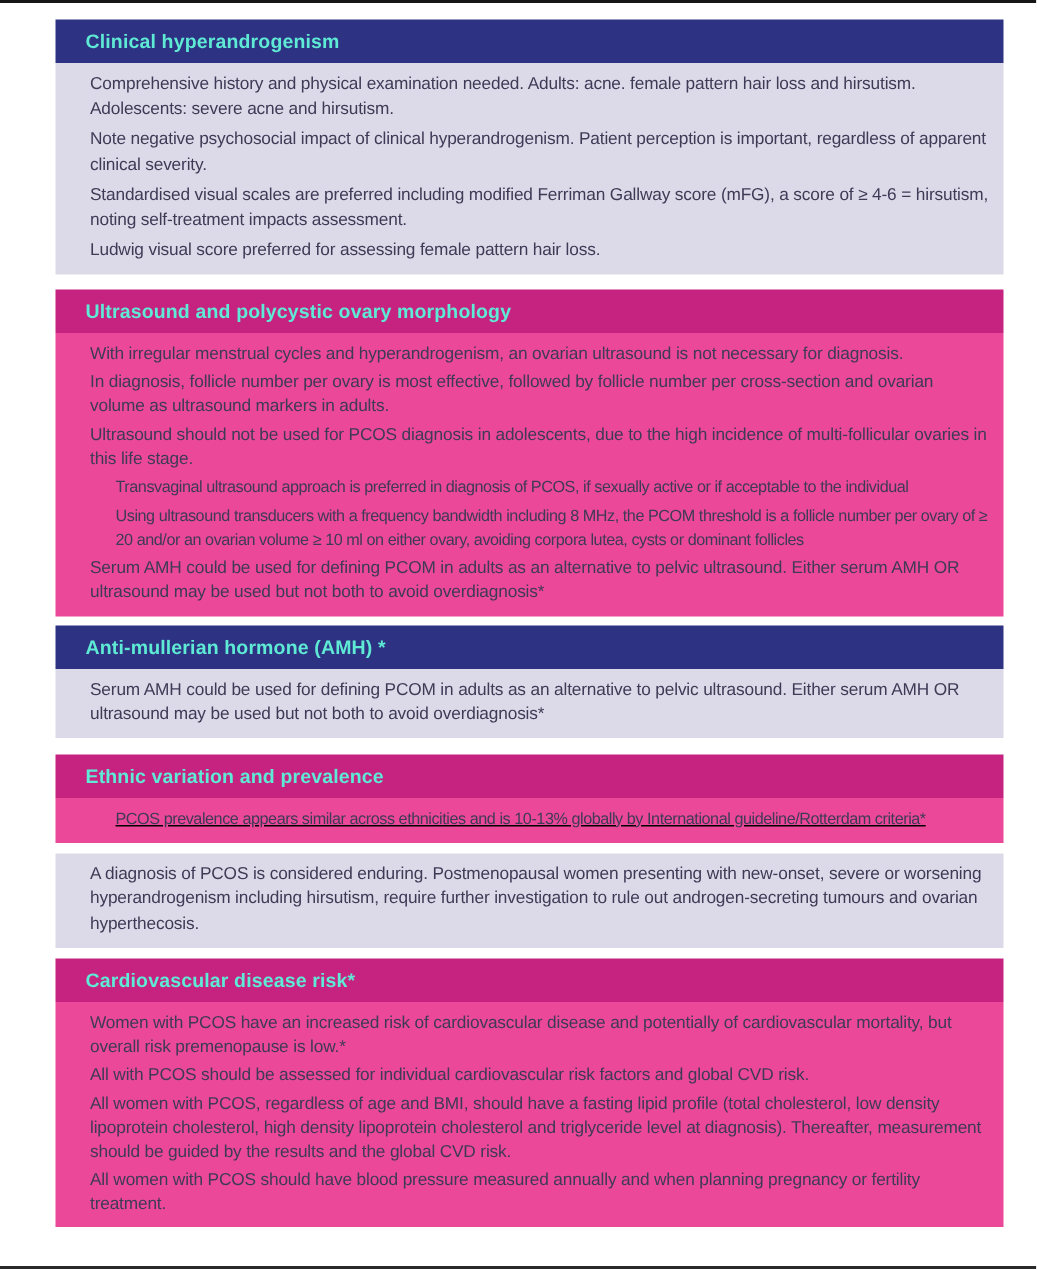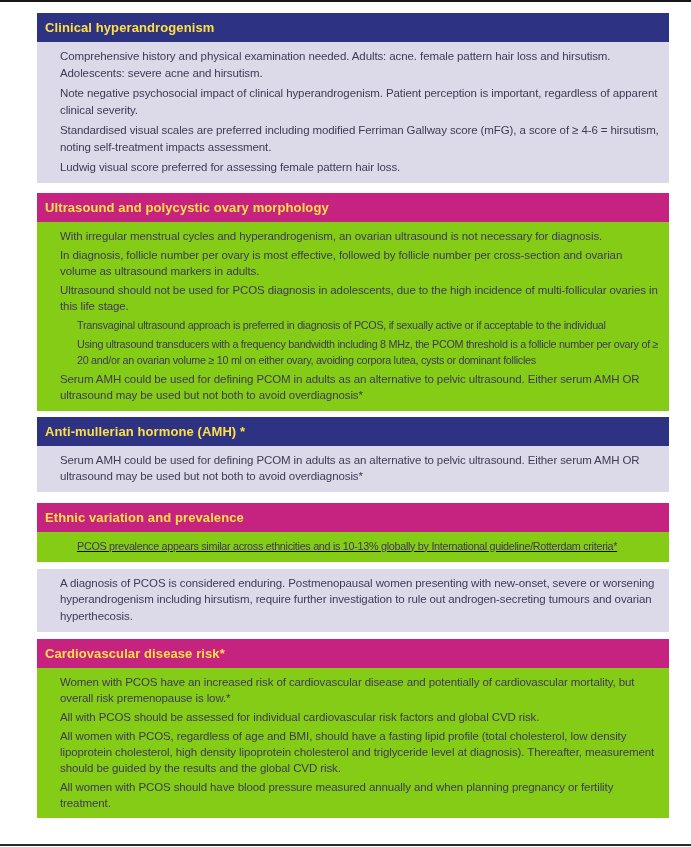--- a/index.html
+++ b/index.html
@@ -5,29 +5,29 @@
   html,body{margin:0;padding:0;background:#ffffff;}
   .page{
     width:691px;height:847px;position:relative;background:#ffffff;
     font-family:"Liberation Sans",sans-serif;overflow:hidden;
   }
   .rule-top{position:absolute;top:0;left:0;width:691px;height:2px;background:#161616;}
   .rule-bottom{position:absolute;top:844px;left:0;width:691px;height:2px;background:#2a2a2a;}
   .content{position:absolute;top:13px;left:37px;width:632px;}
   .section{width:632px;}
   .sec-header{
-    height:29px;display:flex;align-items:center;padding-left:8px;
-    color:#fde047;font-weight:bold;font-size:13px;letter-spacing:0.1px;
+    height:29px;display:flex;align-items:center;padding-left:20px;
+    color:#5eead4;font-weight:bold;font-size:13px;letter-spacing:0.1px;
     box-sizing:border-box;
   }
   .navy .sec-header{background:#2d3282;}
   .magenta .sec-header{background:#c62381;}
   .sec-body{padding:6px 8px 7px 23px;box-sizing:content-box;}
   .navy .sec-body{background:#dcdae8;}
-  .magenta .sec-body{background:#84cc16;}
+  .magenta .sec-body{background:#ec4899;}
   .sec-body p{
     margin:0 0 4px 0;color:#3f3a56;font-size:11.5px;line-height:16.5px;
     letter-spacing:-0.1px;
   }
   .sec-body p:last-child{margin-bottom:0;}
   p.condensed{font-size:10.8px;letter-spacing:-0.3px;margin-left:17px;}
   .tight-body p{line-height:16px;margin-bottom:3px;}
   .b1{min-height:127px;}
   .b2{min-height:176px;}
   .b3{min-height:30px;}

